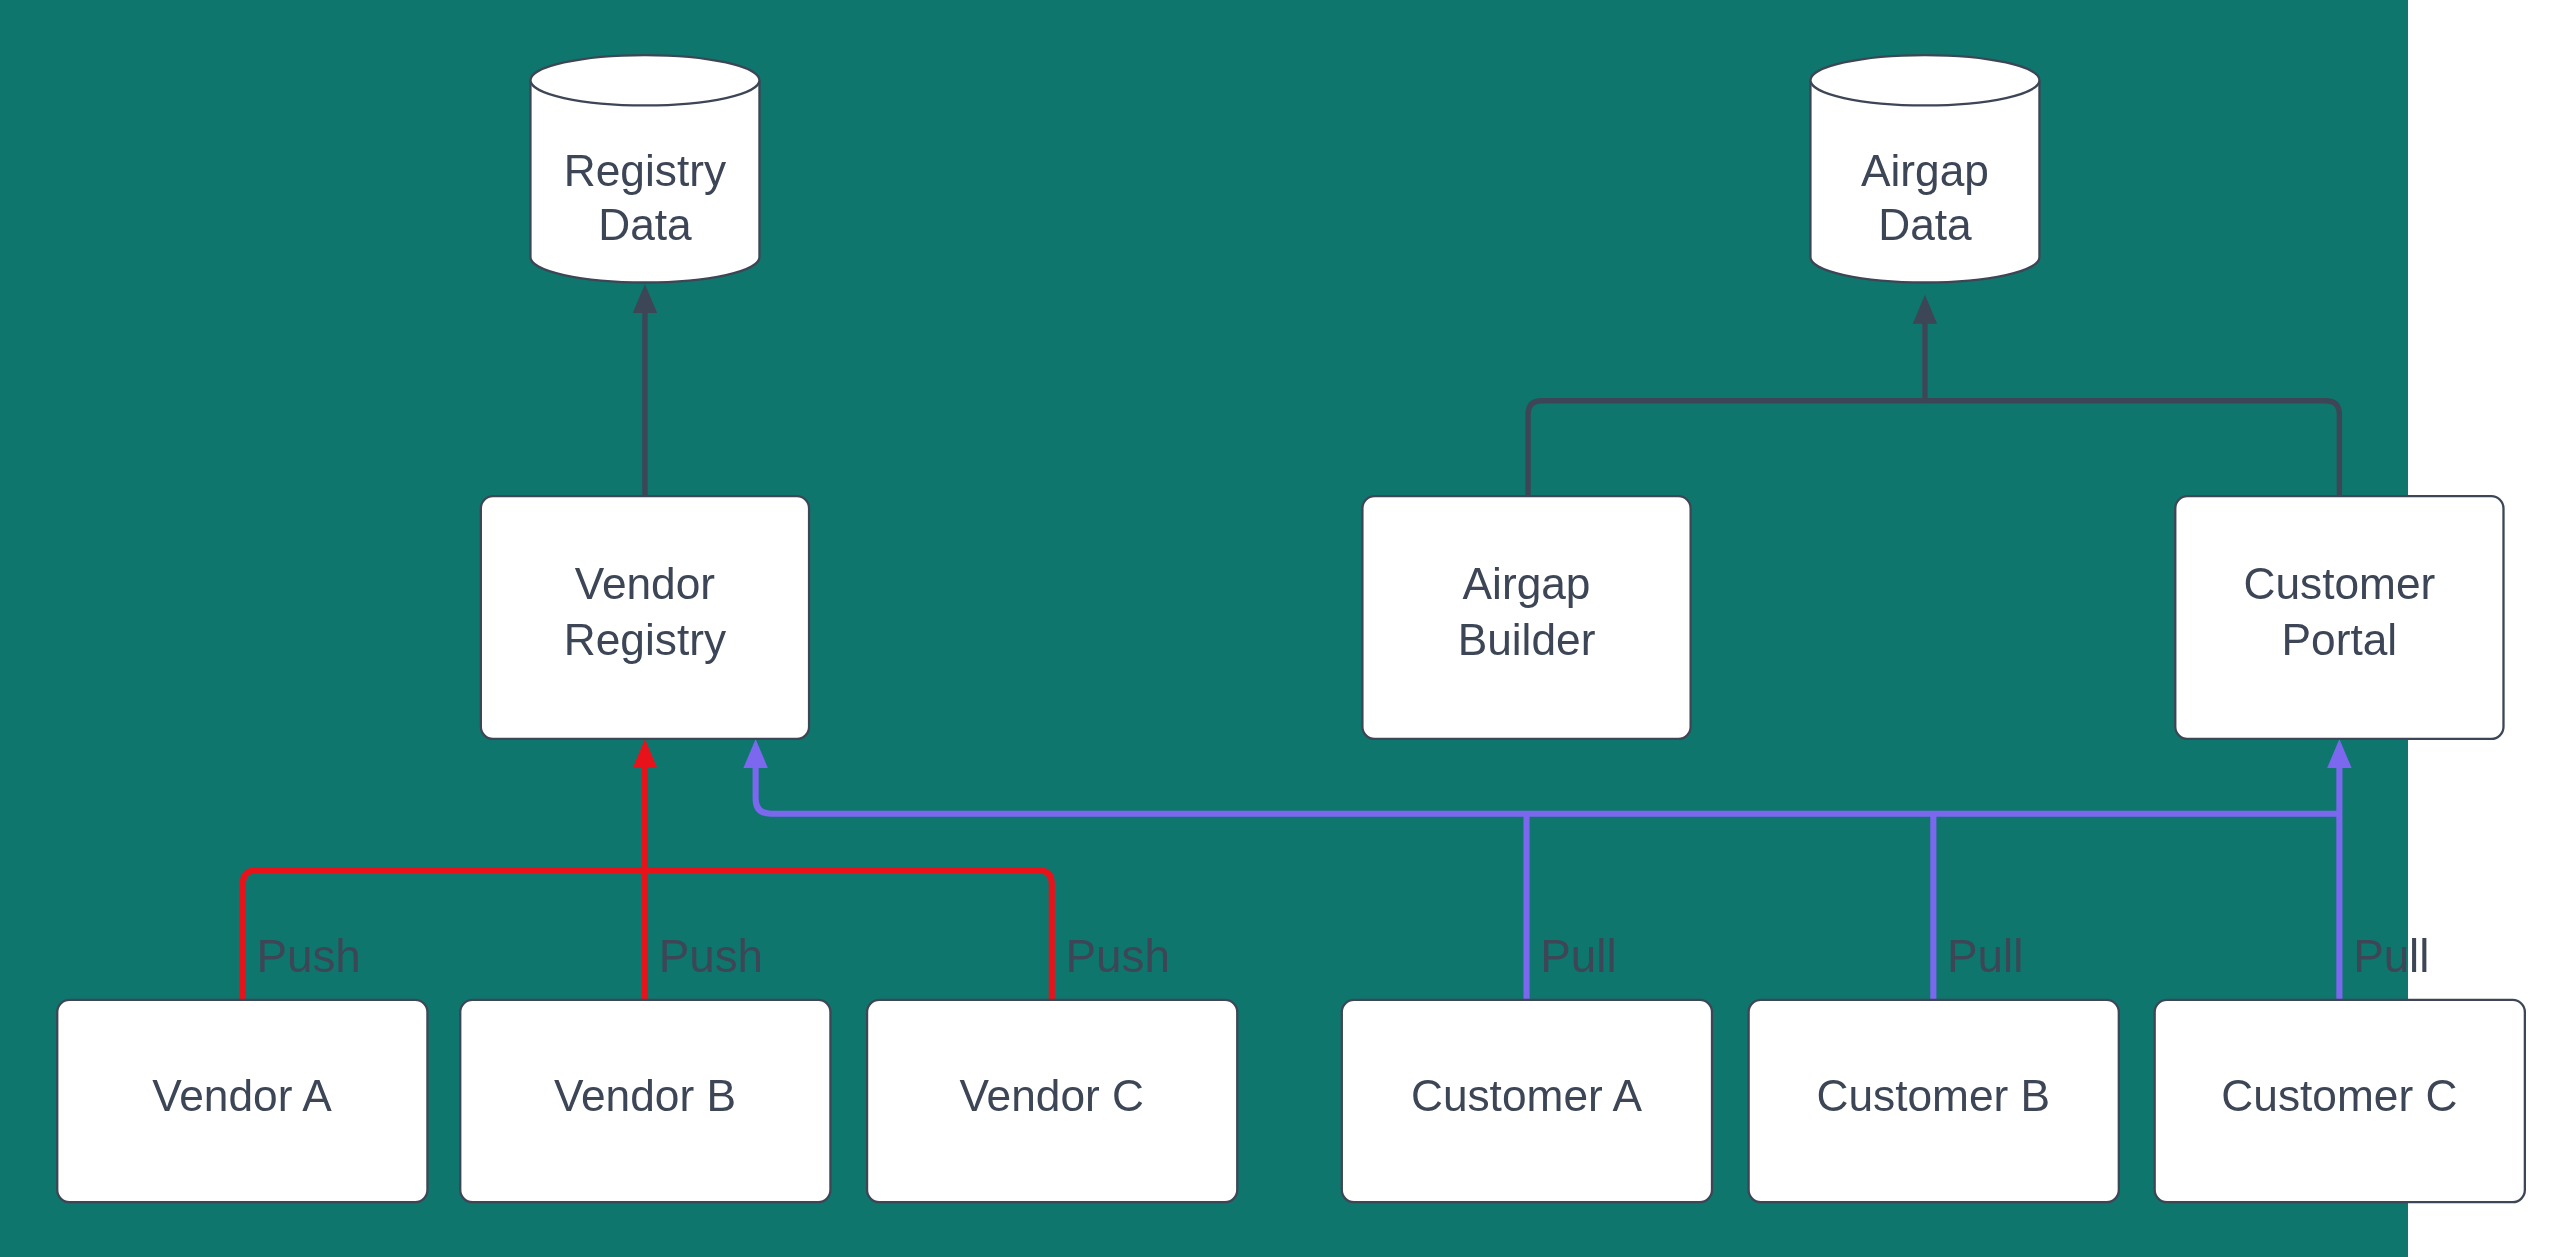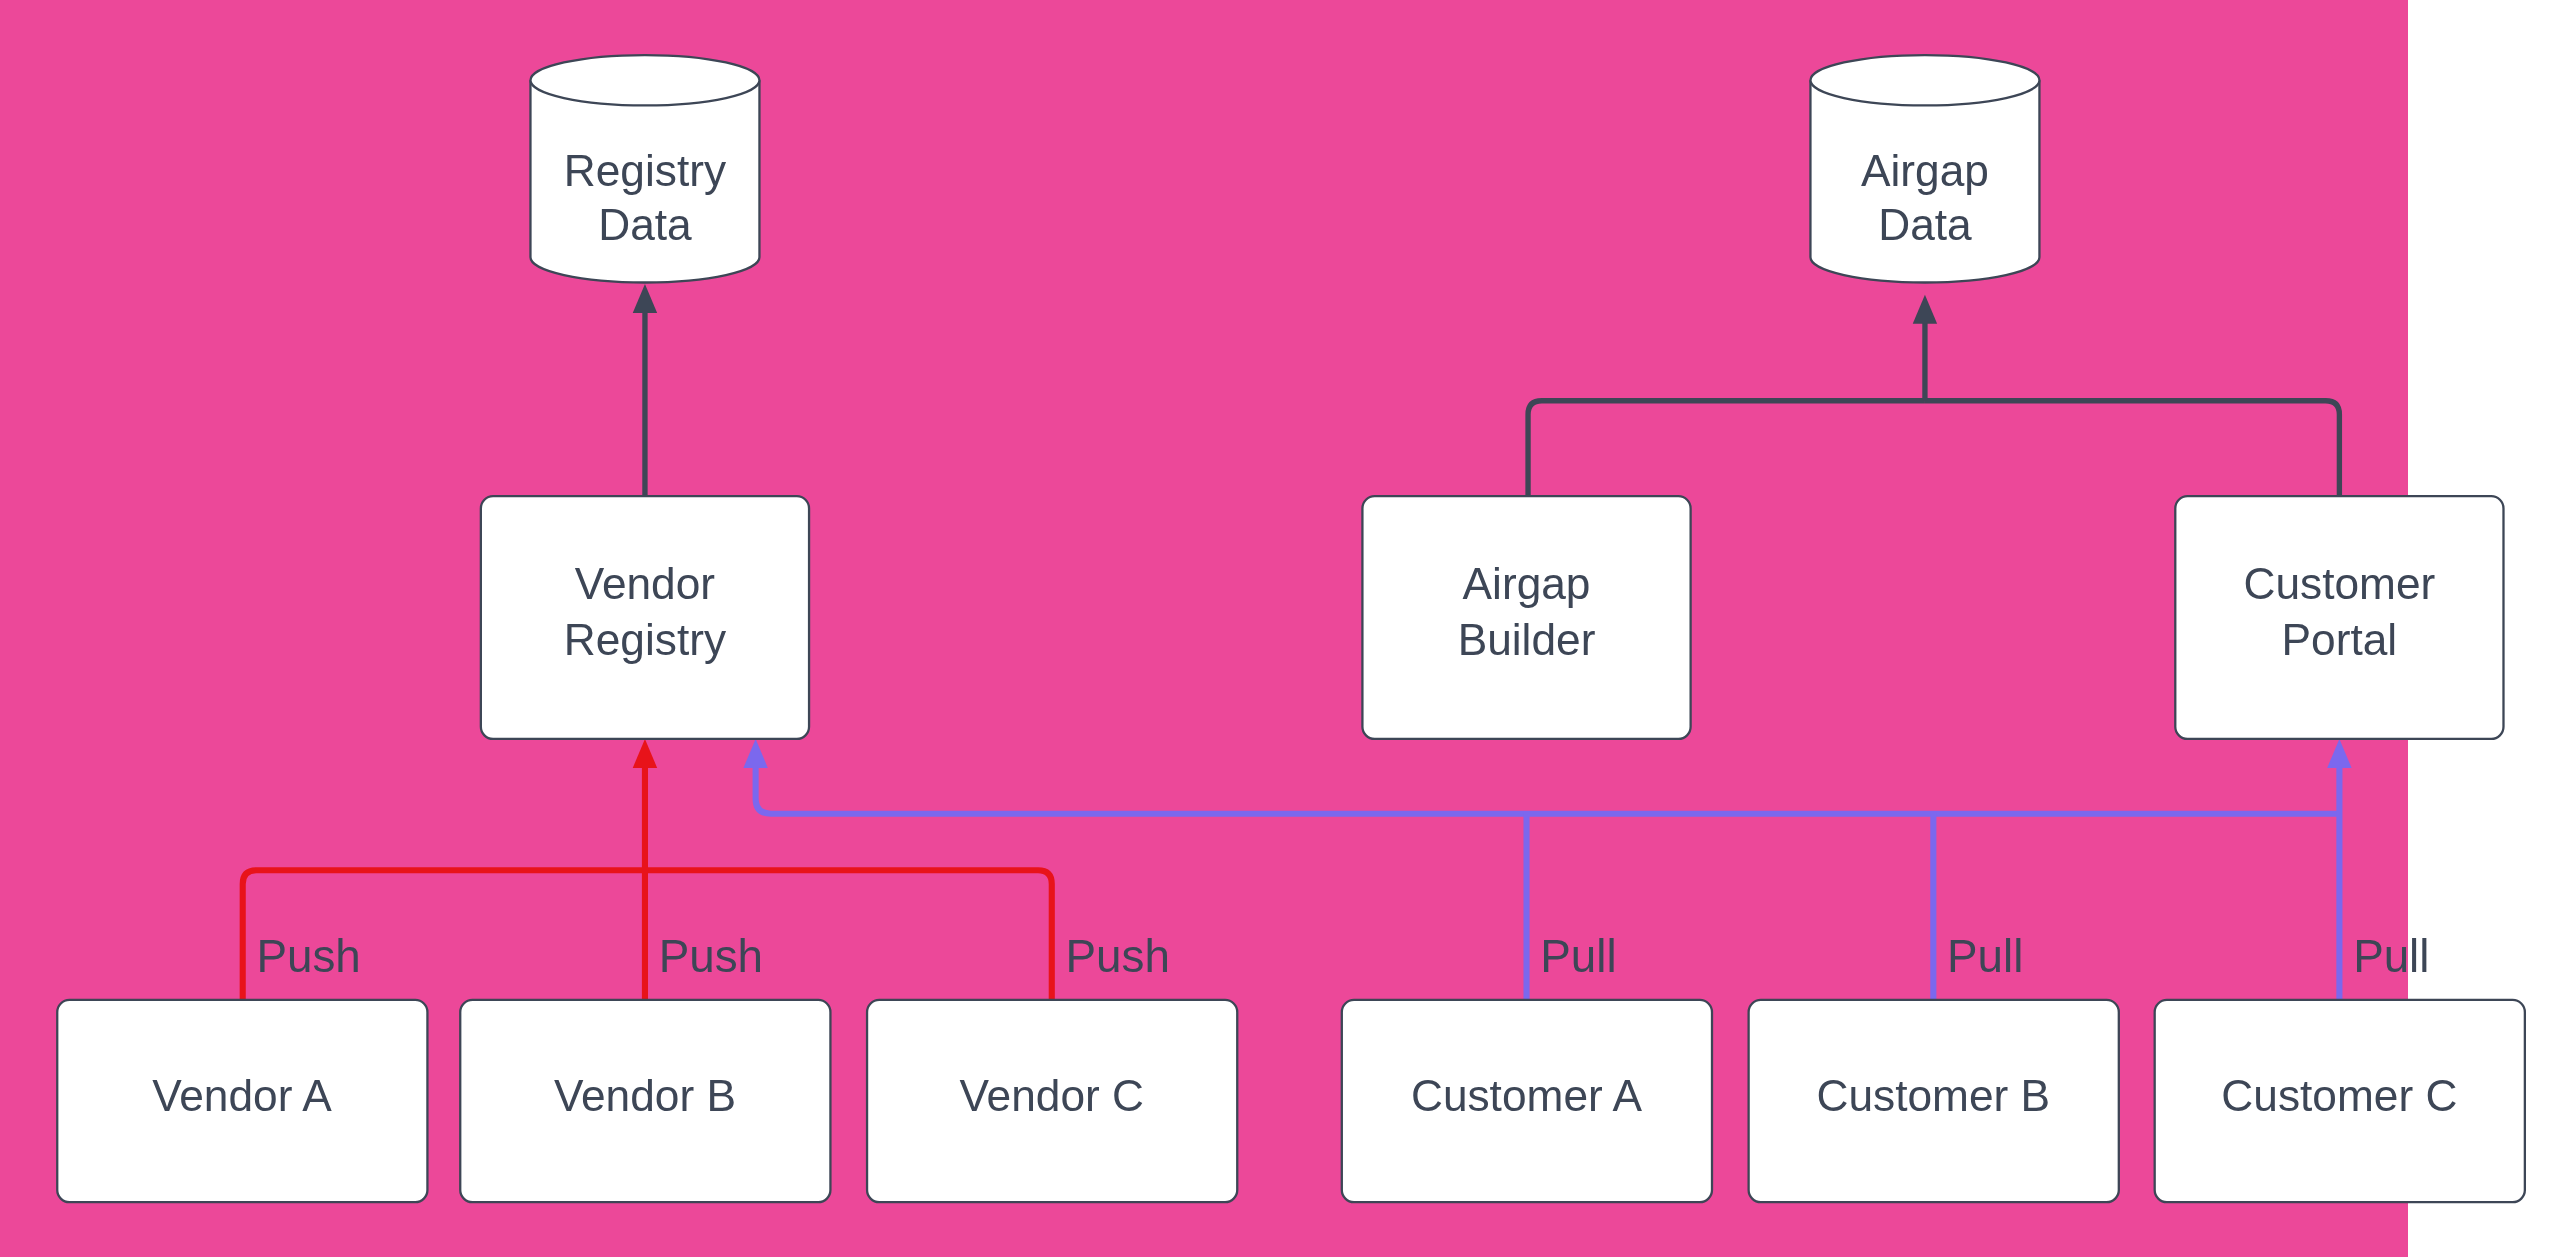--- a/index.html
+++ b/index.html
@@ -1,16 +1,16 @@
 <!DOCTYPE html>
 <html style="font-size:12.2px"><head>
 <meta charset="utf-8">
 <style>
   html, body { margin: 0; padding: 0; background: #ffffff; }
-  .stage { width: 2408px; height: 1258px; background: #ec4899; }
+  .stage { width: 2408px; height: 1258px; background: #0f766e; }
   svg { display: block; width: 2576px; height: 1258px; }
   .node  { fill: #ffffff; }
   .edge  { fill: none; stroke-linecap: butt; }
   text   { font-family: "Liberation Sans", "DejaVu Sans", sans-serif; }
   .node-label { font-size: 58px; }
   .edge-label { font-size: 60px; }
 </style>
 </head>
 <body>
 

